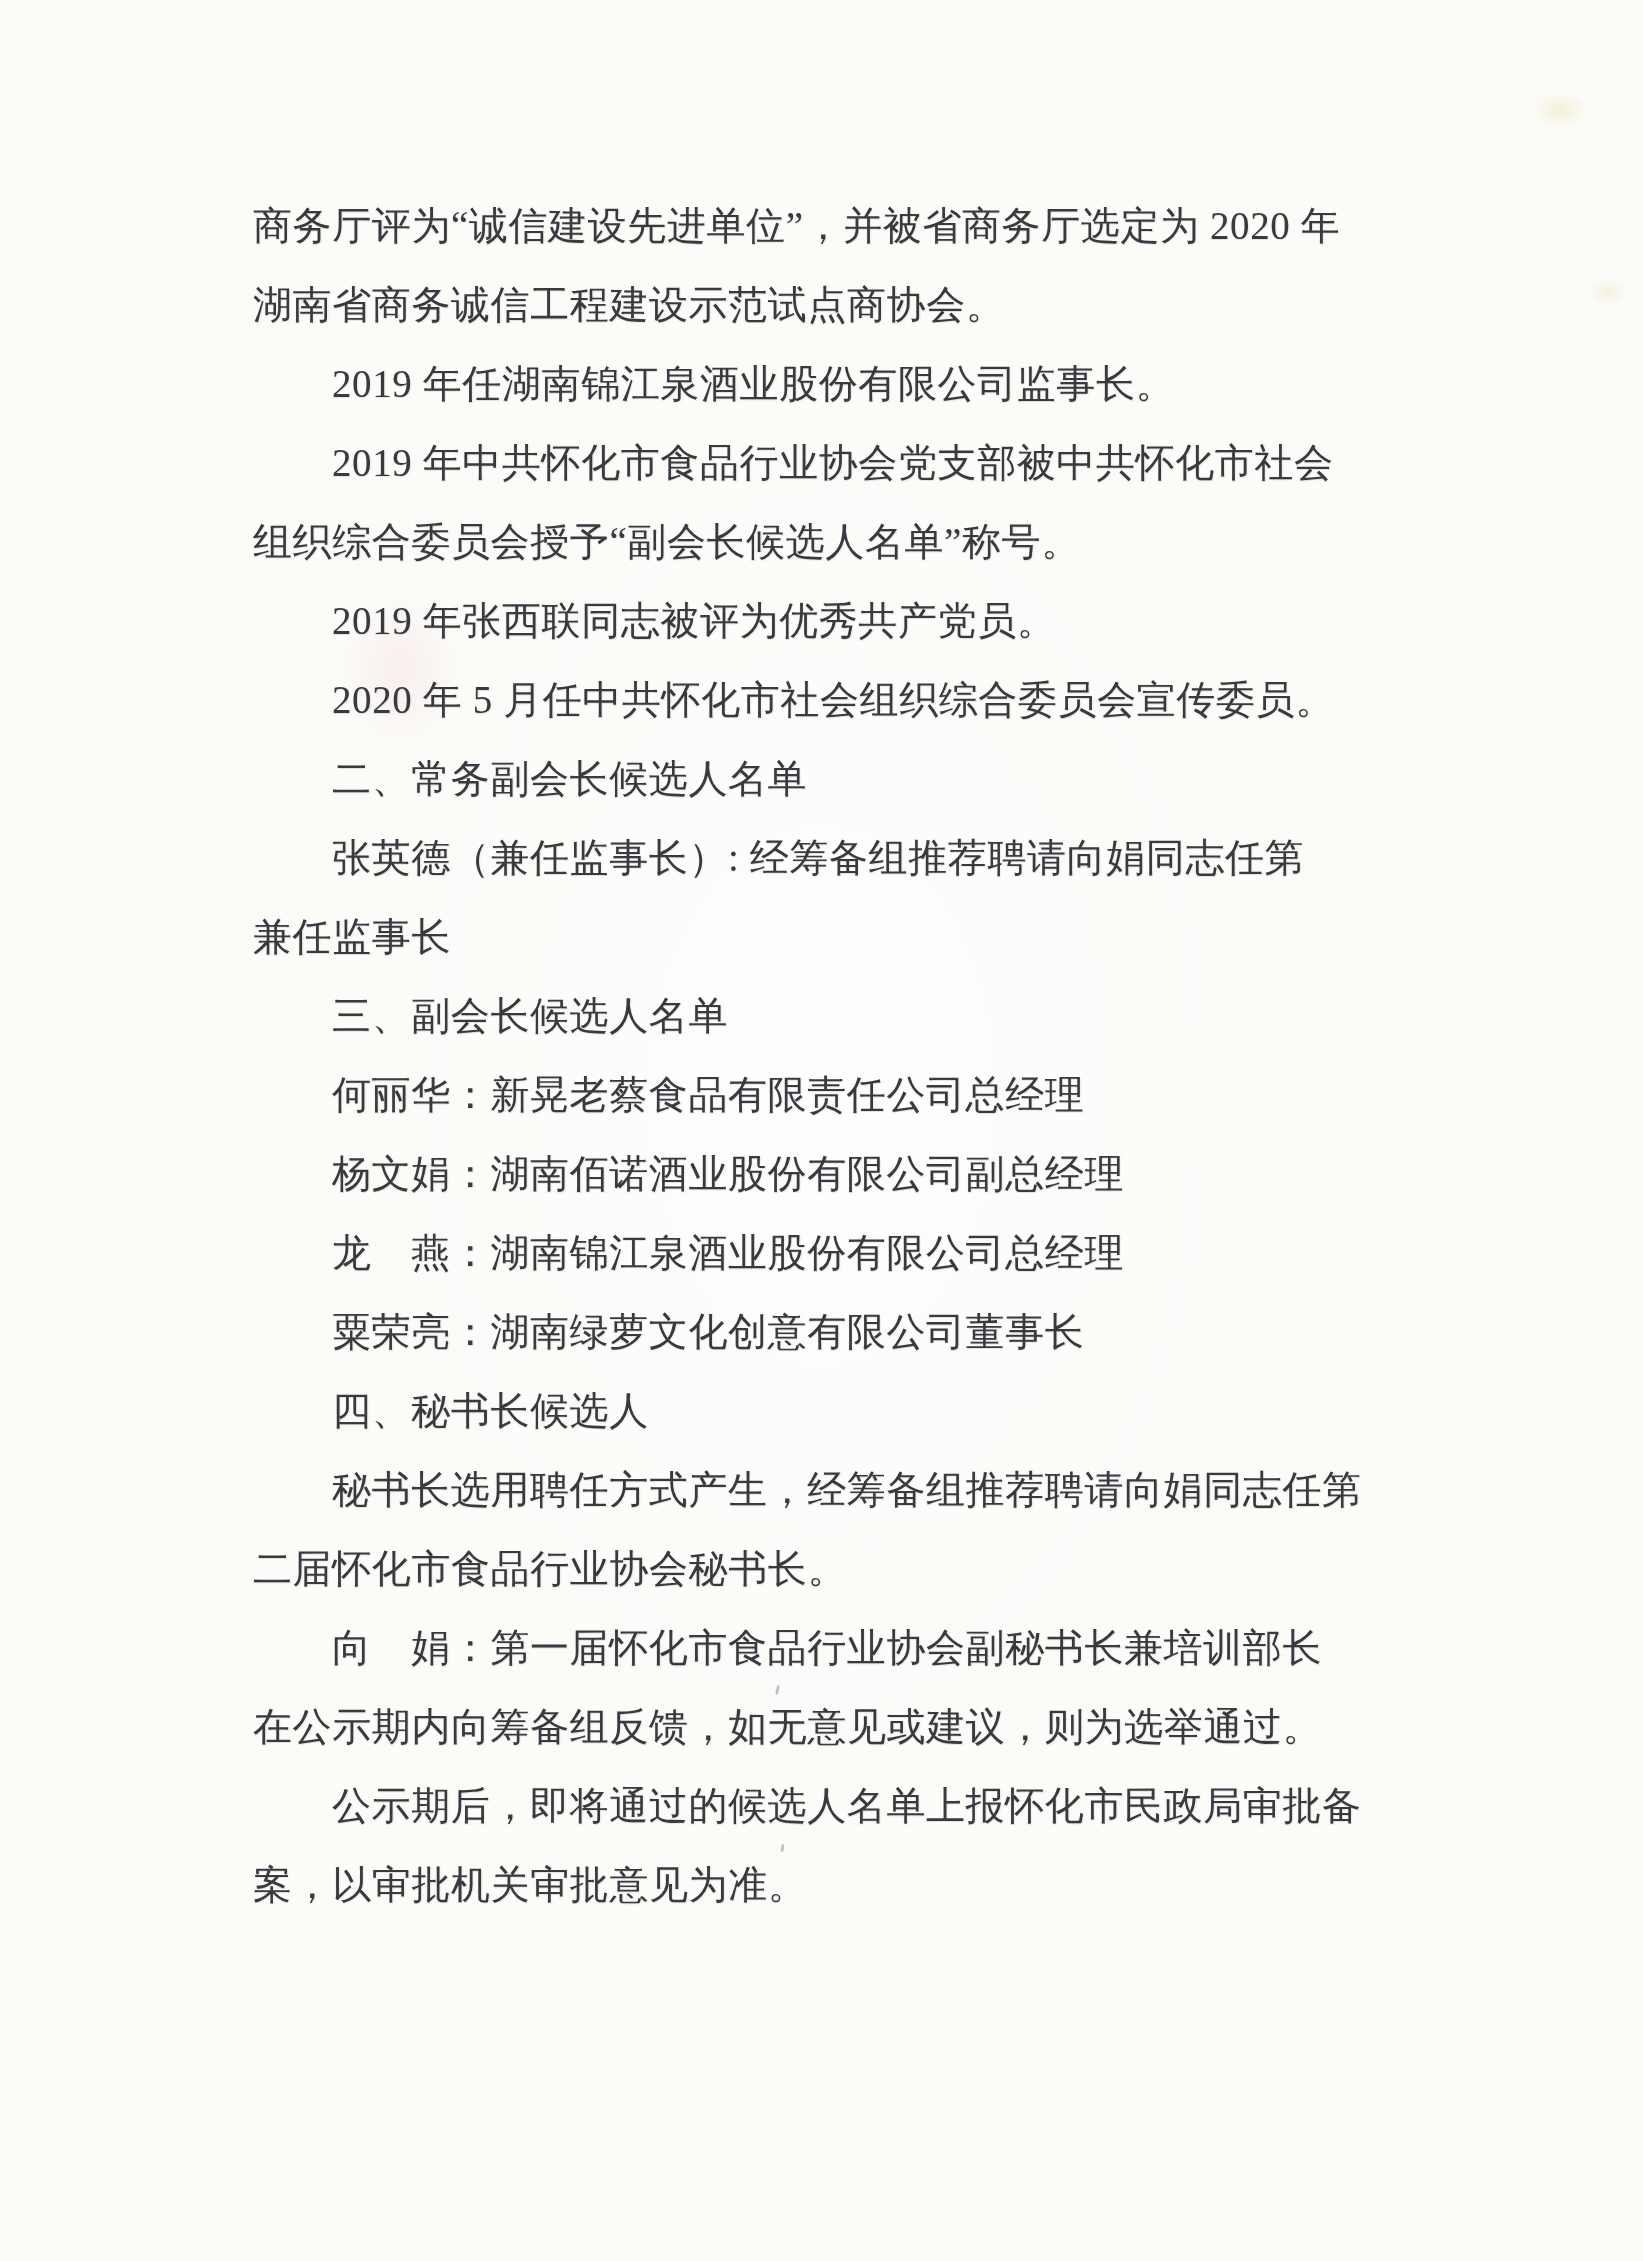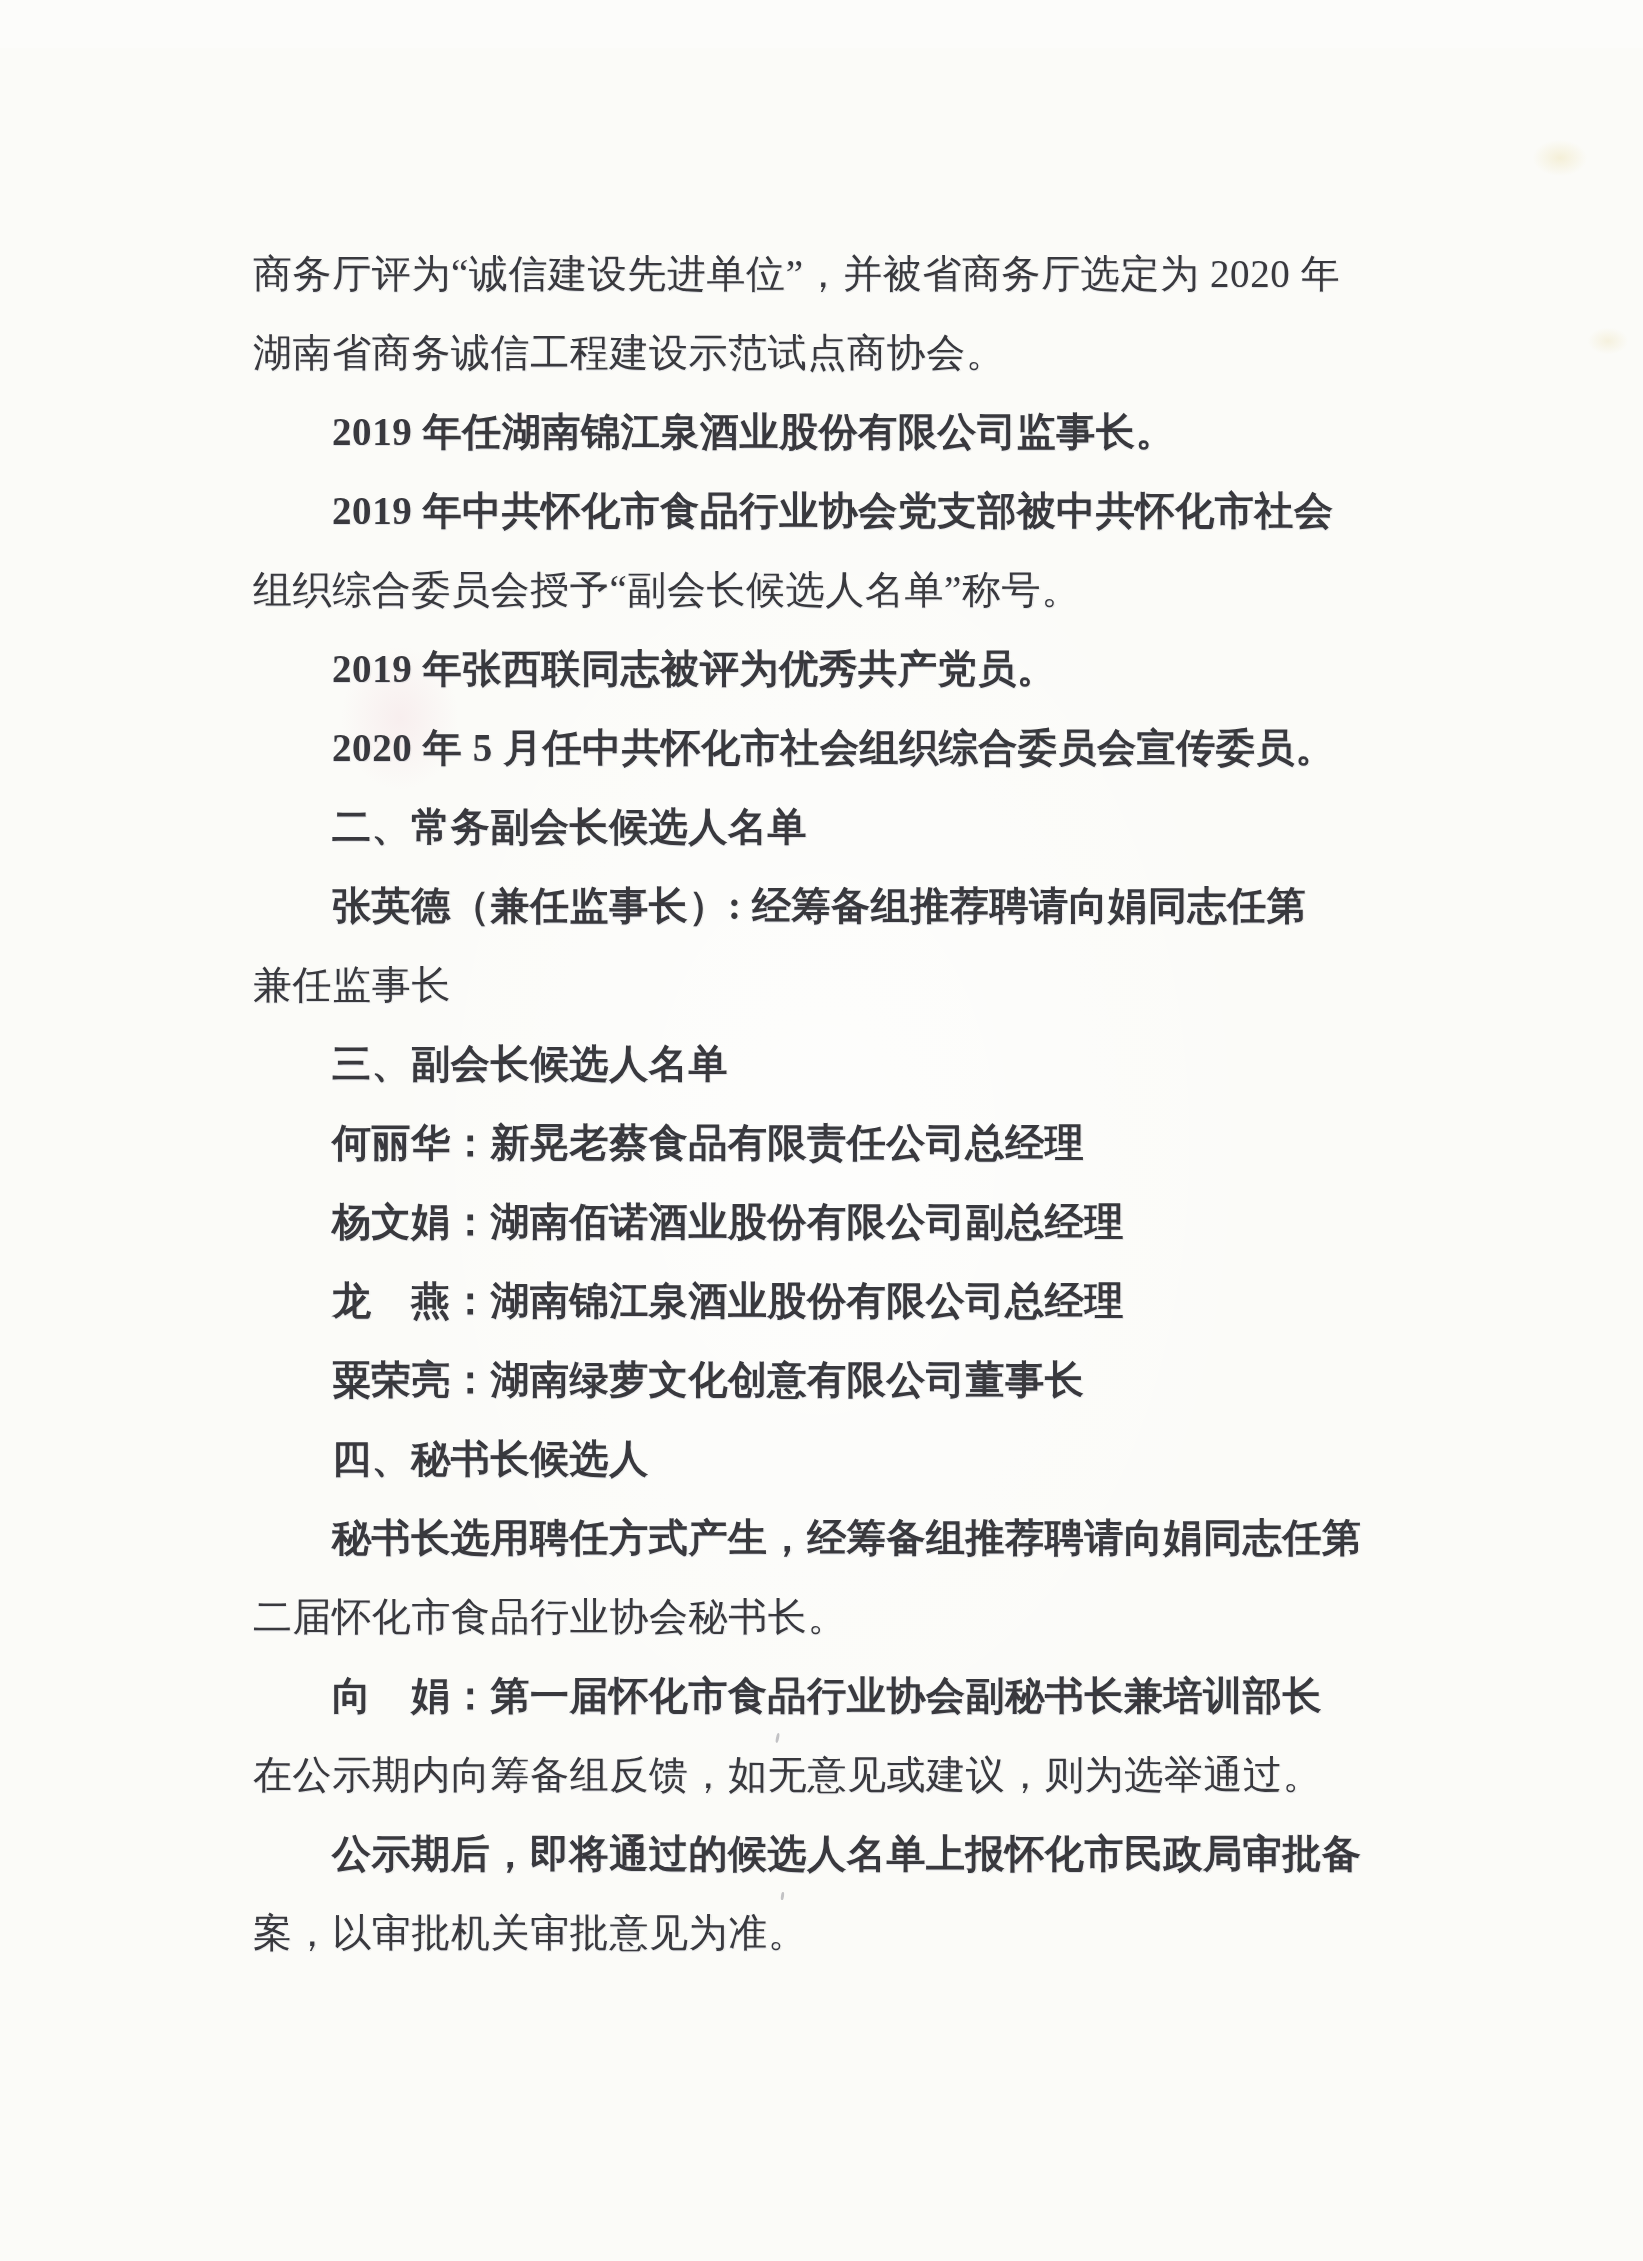--- a/index.html
+++ b/index.html
@@ -16,39 +16,37 @@
   }
   .page {
     position: absolute;
     inset: 0;
     background:
       radial-gradient(ellipse 84px 103px at 400px 670px, rgba(228,160,178,0.14), rgba(228,160,178,0) 70%),
       radial-gradient(ellipse 39px 26px at 1560px 110px, rgba(225,205,120,0.25), rgba(225,205,120,0) 70%),
       radial-gradient(ellipse 29px 19.3px at 1608px 293px, rgba(225,205,130,0.22), rgba(225,205,130,0) 70%),
       radial-gradient(ellipse 580px 902px at 822px 1096px, rgba(255,255,255,0.6), rgba(250,250,246,0) 80%),
       #fbfbf8;
-    margin-top: 48px;
   }
   .text-block {
     position: absolute;
     left: 253px;
     top: 186px;
     width: 1167px;
     font-size: 39px;
     line-height: 79px;
     letter-spacing: 0.6px;
     color: #39393e;
     text-shadow: 1.3px 1.3px 0 rgba(70,70,80,0.07), -0.6px 0.6px 0 rgba(110,125,185,0.10);
   }
   .line {
     white-space: nowrap;
   }
   .line.indent {
     padding-left: 79px;
-    font-weight: bold;
   }
   .speck {
     position: absolute;
     background: rgba(90,90,100,0.35);
     border-radius: 50%;
   }
   .speck-1 { left: 776px; top: 1685px; width: 3.2px; height: 10.3px; transform: rotate(12deg); }
   .speck-2 { left: 781px; top: 1844px; width: 2.6px; height: 7.7px; transform: rotate(8deg); }
 </style>
 </head>

